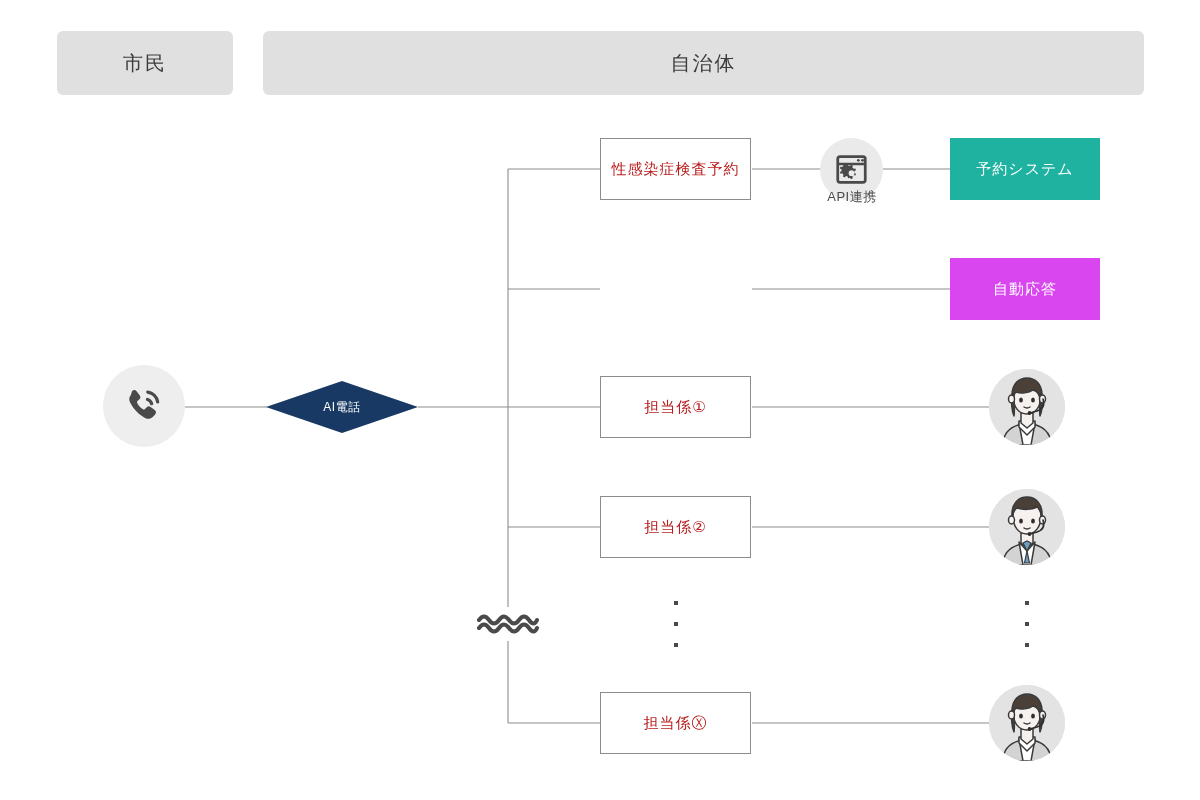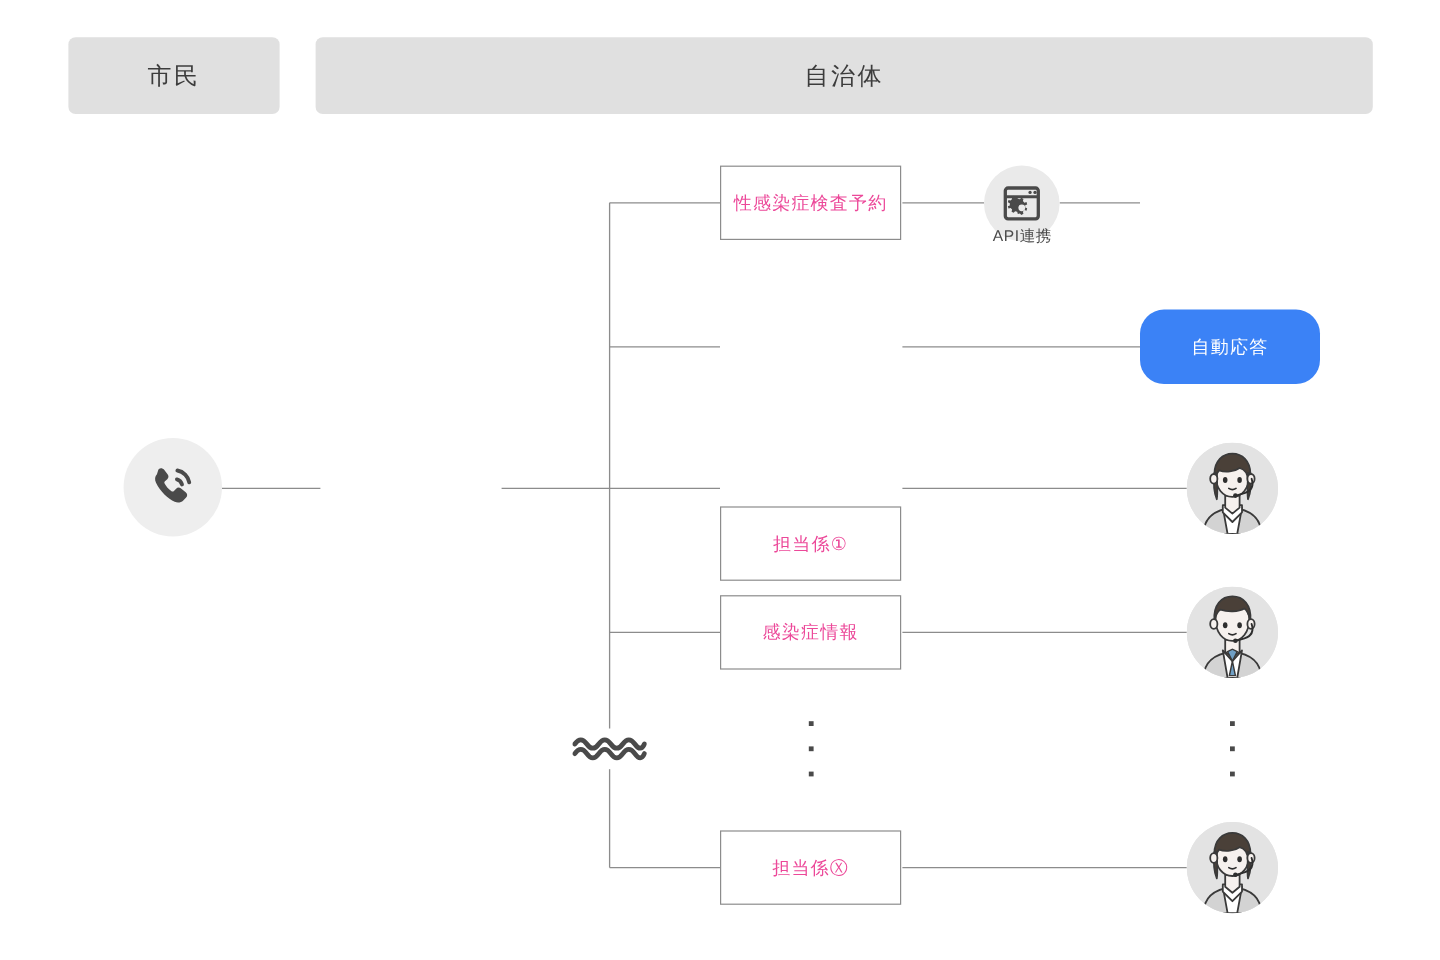--- a/index.html
+++ b/index.html
@@ -46,21 +46,21 @@
   .node-box {
     position: absolute;
     width: 151px;
     height: 62px;
     background: #ffffff;
     border: 1px solid #8c8c8c;
     display: flex;
     align-items: center;
     justify-content: center;
     font-size: 15px;
-    color: #ec4899;
+    color: #b91c1c;
     box-sizing: border-box;
     letter-spacing: 1px;
   }
 
   
   .sys-box {
     position: absolute;
     width: 150px;
     height: 62px;
     display: flex;
@@ -198,20 +198,24 @@
   <div class="circle-badge" id="badge-phone">
     <svg width="46" height="46" viewBox="0 0 48 48" xmlns="http://www.w3.org/2000/svg">
       <path d="M11.5 8.5c1.6-1.6 3.6-1.3 4.8 0.2l3.3 4.3c1 1.3 0.8 2.9-0.4 4l-2 1.8c-0.6 0.6-0.7 1.3-0.3 2
                1.2 2.4 3.4 5 6 6.7 0.7 0.4 1.5 0.3 2.1-0.3l1.9-1.9c1.1-1.1 2.7-1.3 4-0.3l4.3 3.3c1.6 1.2 1.8 3.3 0.2 4.9
                l-2.3 2.3c-2 2-4.8 2.4-7.5 1.2C20 34.3 13 27.6 9.4 20.2 8.1 17.4 8.4 14.7 10.2 12.8z" fill="#4a4a4a"></path>
       <path d="M28 9.5c5.2 0.9 9.4 5.1 10.3 10.3" stroke="#4a4a4a" stroke-width="3.4" fill="none" stroke-linecap="round"></path>
       <path d="M27.6 17.2c2.1 0.6 3.8 2.3 4.4 4.4" stroke="#4a4a4a" stroke-width="3.4" fill="none" stroke-linecap="round"></path>
     </svg>
   </div>
 
+  <div id="diamond-ai">
+    <div class="shape"></div>
+    <div class="label">AI電話</div>
+  </div>
 
   <div class="node-box" style="left:600px; top:138px;">性感染症検査予約</div>
 
   <div class="circle-badge" id="badge-api">
     <svg width="33" height="33" viewBox="0 0 36 36" xmlns="http://www.w3.org/2000/svg">
       <rect x="3" y="4" width="30" height="28" rx="2.5" fill="none" stroke="#4a4a4a" stroke-width="3"></rect>
       <line x1="3" y1="12" x2="33" y2="12" stroke="#4a4a4a" stroke-width="2.6"></line>
       <circle cx="25.5" cy="8" r="1.5" fill="#4a4a4a"></circle>
       <circle cx="30" cy="8" r="1.5" fill="#4a4a4a"></circle>
       <g fill="#4a4a4a">
@@ -219,25 +223,26 @@
                  1.8 0.8-0.6 2.1-1.9-0.5-1.4 1.4 0.5 1.9-1.9 1.1-1.3-1.4-1.9 0.5-0.6-1.9
                  -1.9-0.5-1.3 1.4-1.9-1.1 0.5-1.9-1.4-1.4-1.9 0.5-0.6-2.1 1.8-0.8 0-2
                  -1.8-0.8 0.6-2.1 1.9 0.5 1.4-1.4-0.5-1.9 1.9-1.1 1.3 1.4 1.9-0.5z" transform="translate(-3.6,-1.4) scale(1.0)"></path>
       </g>
       <circle cx="18" cy="22" r="3.1" fill="#eaeaea"></circle>
     </svg>
   </div>
 
   <div class="caption" id="caption-api">API連携</div>
 
-
-
-  <div class="sys-box" style="left:950px; top:258px; background:#3b82f6;border-radius:20px;">自動応答</div>
-
-  <div class="node-box" style="left:600px; top:376px;margin-top:46px;">担当係①</div>
+  <div class="sys-box" style="left:950px; top:138px; background:#20b2a0;">予約システム</div>
+
+
+  <div class="sys-box" style="left:950px; top:258px; background:#d946ef;">自動応答</div>
+
+  <div class="node-box" style="left:600px; top:376px;">担当係①</div>
 
   <div class="avatar-badge" style="left:989px; top:369px;">
     <svg width="76" height="76" viewBox="0 0 76 76" xmlns="http://www.w3.org/2000/svg">
       <rect width="76" height="76" fill="#e3e3e3"></rect>
       <g stroke="#3a3a3a" stroke-width="1.5" stroke-linejoin="round">
         <path d="M14 76c0-13 8-20 24-22 16 2 24 9 24 22z" fill="#d3d3d3"></path>
         <path d="M30 54l8 8 8-8 -4 22h-8z" fill="#ffffff"></path>
         <path d="M30 52h16v6l-8 8-8-8z" fill="#ffffff"></path>
         <path d="M32 44h12v10l-6 5-6-5z" fill="#f6f1ee"></path>
         <path d="M24 27c0-9 6-15 14-15s14 6 14 15c0 11-6 18-14 18s-14-7-14-18z" fill="#f6f1ee"></path>
@@ -250,21 +255,21 @@
       <g fill="#2e2e2e">
         <ellipse cx="32" cy="31" rx="1.9" ry="2.5"></ellipse>
         <ellipse cx="44" cy="31" rx="1.9" ry="2.5"></ellipse>
       </g>
       <path d="M35 38q3 2 6 0" stroke="#2e2e2e" stroke-width="1.4" fill="none" stroke-linecap="round"></path>
       <path d="M54 30c2 6 0 10-6 12l-7 2" stroke="#2e2e2e" stroke-width="1.6" fill="none" stroke-linecap="round"></path>
       <circle cx="40.5" cy="44" r="1.9" fill="#2e2e2e"></circle>
     </svg>
   </div>
 
-  <div class="node-box" style="left:600px; top:496px;">感染症情報</div>
+  <div class="node-box" style="left:600px; top:496px;">担当係②</div>
 
   <div class="avatar-badge" style="left:989px; top:489px;">
     <svg width="76" height="76" viewBox="0 0 76 76" xmlns="http://www.w3.org/2000/svg">
       <rect width="76" height="76" fill="#e3e3e3"></rect>
       <g stroke="#3a3a3a" stroke-width="1.5" stroke-linejoin="round">
         <path d="M14 76c0-13 8-20 24-22 16 2 24 9 24 22z" fill="#d3d3d3"></path>
         <path d="M30 53l8 9 8-9 -4 23h-8z" fill="#ffffff"></path>
         <path d="M32 44h12v10l-6 5-6-5z" fill="#f6f1ee"></path>
         <path d="M24 27c0-9 6-15 14-15s14 6 14 15c0 11-6 18-14 18s-14-7-14-18z" fill="#f6f1ee"></path>
         <path d="M23 28c-1-13 6-20 15-20s16 7 15 20c-1-4-2-8-5-10-5 3-14 3-20 1-3 2-4 5-5 9z" fill="#4a4038"></path>

